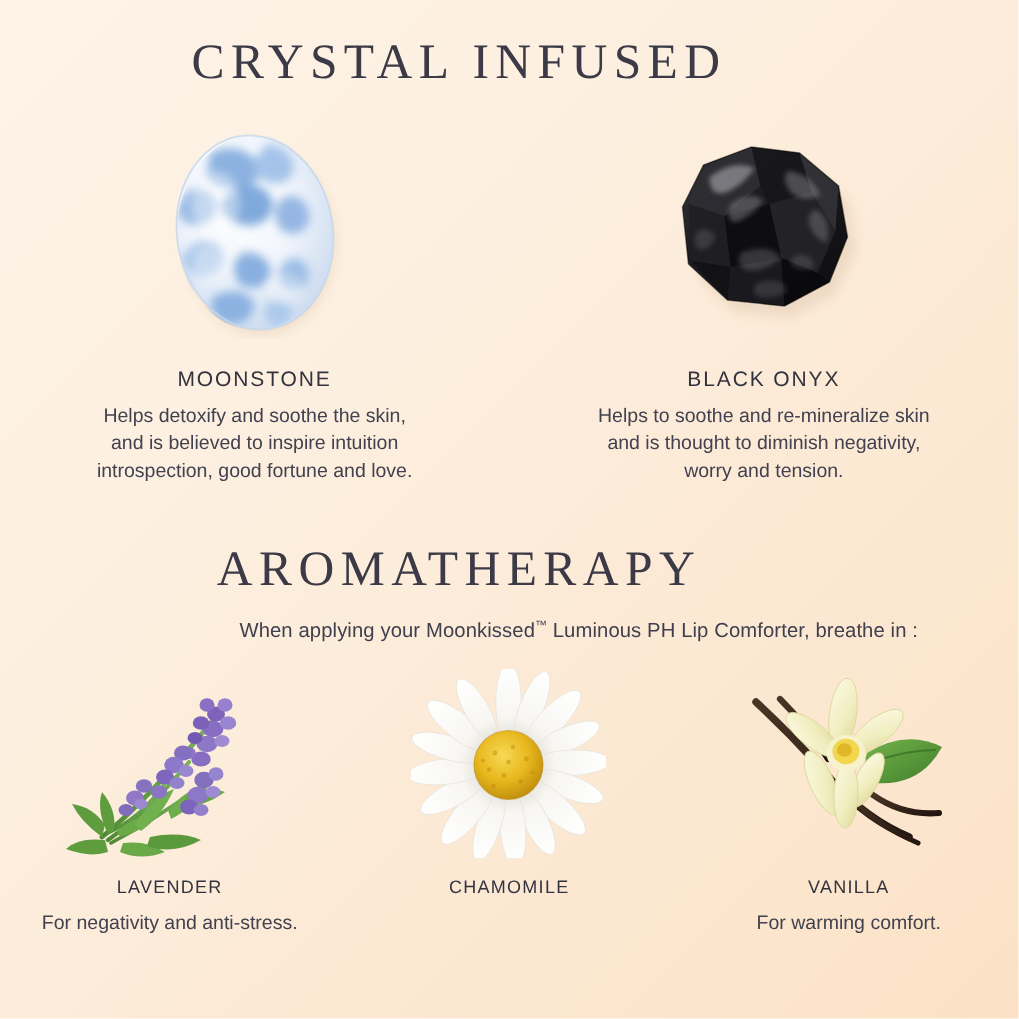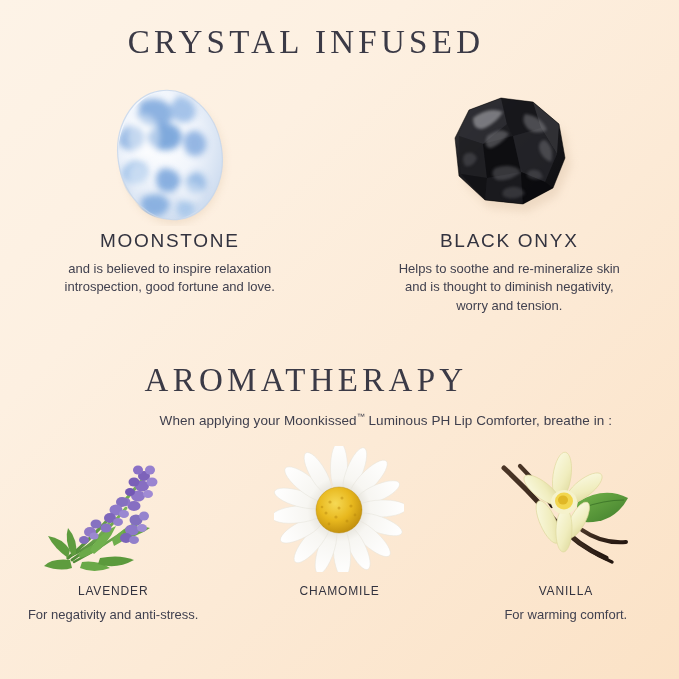--- a/index.html
+++ b/index.html
@@ -76,25 +76,25 @@
     flex-direction: column;
     align-items: center;
   }
   .crystal-art {
     height: 150px;
     display: flex;
     align-items: center;
     justify-content: center;
   }
   .item-name {
-    font-size: 19px;
+    font-size: 14px;
     letter-spacing: 0.09em;
     color: #33333f;
     text-align: center;
-    margin-top: 0;
+    margin-top: 14px;
   }
   .item-desc {
     font-size: 13px;
     line-height: 1.42;
     text-align: center;
     color: #41414f;
     margin-top: 8px;
     max-width: 290px;
   }
 
@@ -182,21 +182,22 @@
             <ellipse cx="50" cy="52" rx="16" ry="22" fill="#ffffff" opacity="0.55" filter="url(#msSoft)"></ellipse>
             <ellipse cx="44" cy="92" rx="10" ry="13" fill="#ffffff" opacity="0.5" filter="url(#msSoft)"></ellipse>
             <ellipse cx="96" cy="108" rx="13" ry="10" fill="#ffffff" opacity="0.42" filter="url(#msSoft)"></ellipse>
           </g>
 
           <ellipse cx="76" cy="71" rx="52" ry="65" fill="none" stroke="#c4d6ec" stroke-width="1.2" transform="rotate(-9 76 71)" opacity="0.8"></ellipse>
         </svg>
       </div>
       <div class="item-name">MOONSTONE</div>
       <div class="item-desc">
-        <div>and is believed to inspire relaxation</div>
+        <div>Helps detoxify and soothe the skin,</div>
+        <div>and is believed to inspire intuition</div>
         <div>introspection, good fortune and love.</div>
       </div>
     </div>
 
     <div class="crystal-col">
       <div class="crystal-art">
         <svg width="160" height="142" viewBox="0 0 160 142">
           <defs>
             <linearGradient id="onyxBase" x1="0%" y1="0%" x2="100%" y2="100%">
               <stop offset="0%" stop-color="#3c3c40"></stop>

